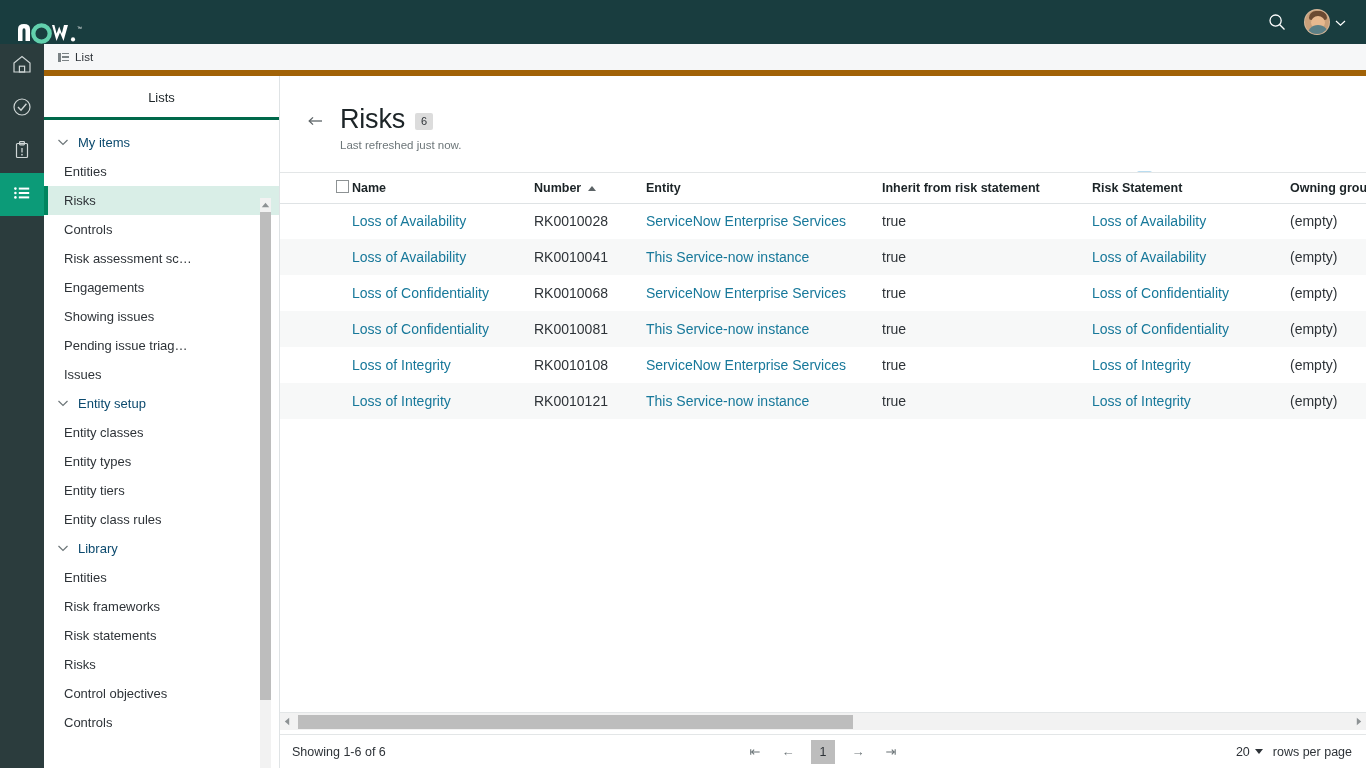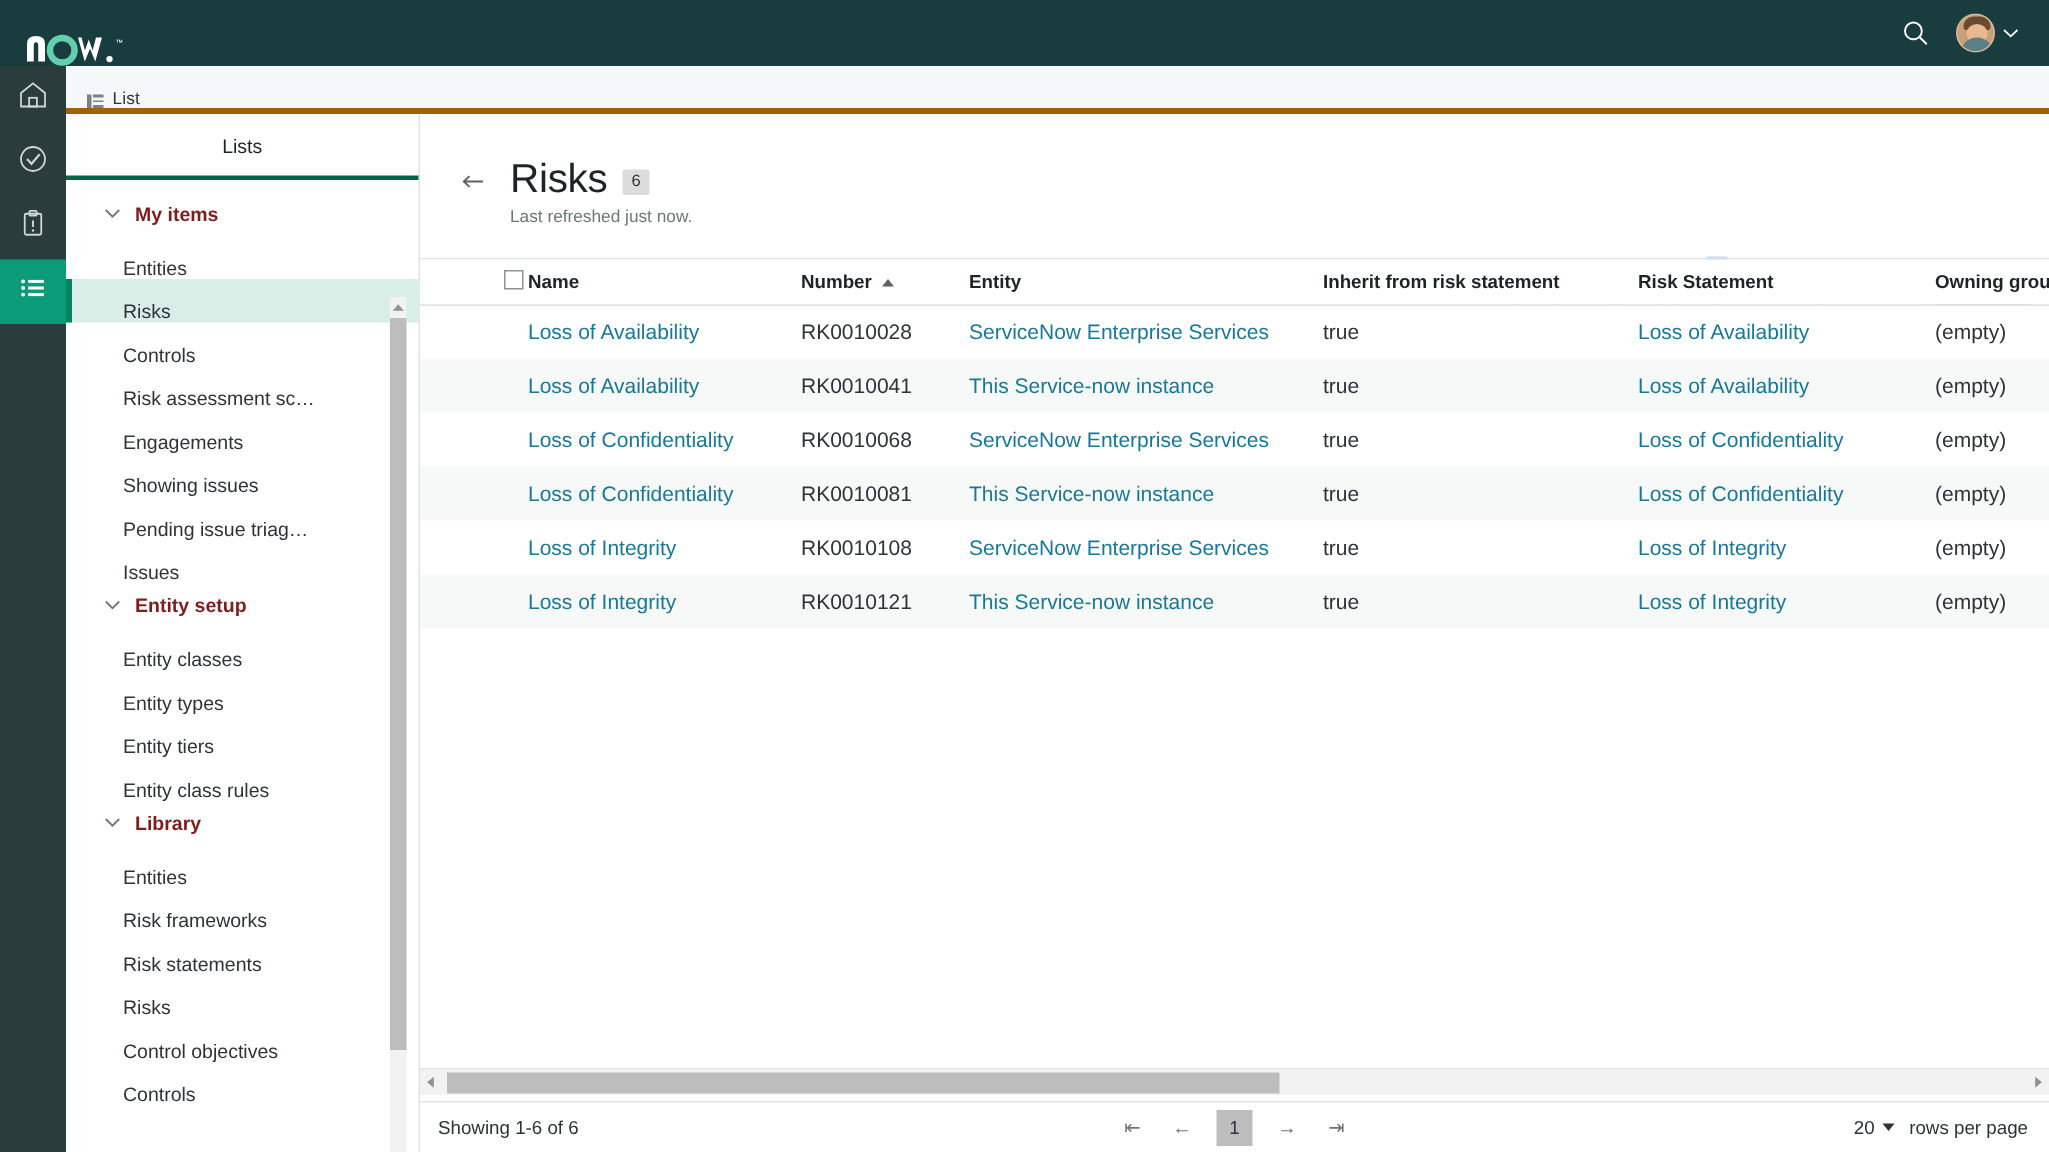--- a/index.html
+++ b/index.html
@@ -67,22 +67,22 @@
     display: flex; align-items: center; justify-content: center;
     cursor: pointer;
   }
   .rail-item.active { background: #0c9b78; }
 
   
   .crumb-bar {
     position: absolute; left: 44px; top: 44px;
     width: 1322px; height: 32px;
     background: #f6f7f8;
-    border-bottom: 4px solid #a16207;
-    display: flex; align-items: flex-end;
+    border-bottom: 6px solid #a16207;
+    display: flex; align-items: center;
     padding-left: 14px;
     z-index: 20;
   }
   .crumb-ico {
     width: 11px; height: 9px; margin-right: 6px;
     display: inline-block; position: relative;
   }
   .crumb-ico i {
     position: absolute; left: 4px; right: 0; height: 1.5px; background: #7b8285;
   }
@@ -115,30 +115,30 @@
     height: 3px; background: #00684a;
   }
   .side-scroll {
     position: relative;
     height: 648px;
     overflow: hidden;
     padding-top: 8px;
   }
   .nav-group-hdr {
     display: flex; align-items: center;
-    height: 29px; padding-left: 24px;
-    font-size: 13px; color: #7f1d1d; cursor: pointer; font-weight: bold;
+    height: 29px; padding-left: 12px;
+    font-size: 13px; color: #0c4a6e; cursor: pointer;
   }
   .chev {
     width: 14px; height: 14px; margin-right: 8px;
     display: inline-flex; align-items: center; justify-content: center;
   }
   .nav-item {
-    display: flex; align-items: flex-end;
-    height: 29px; padding-left: 38px;
+    display: flex; align-items: center;
+    height: 29px; padding-left: 20px;
     font-size: 13px; color: #2e3338;
     cursor: pointer; position: relative;
     white-space: nowrap;
   }
   .nav-item.selected { background: #d9eee7; }
   .nav-item.selected::before {
     content: ""; position: absolute; left: 0; top: 0; bottom: 0;
     width: 4px; background: #00855f;
   }
   .side-vscroll {

